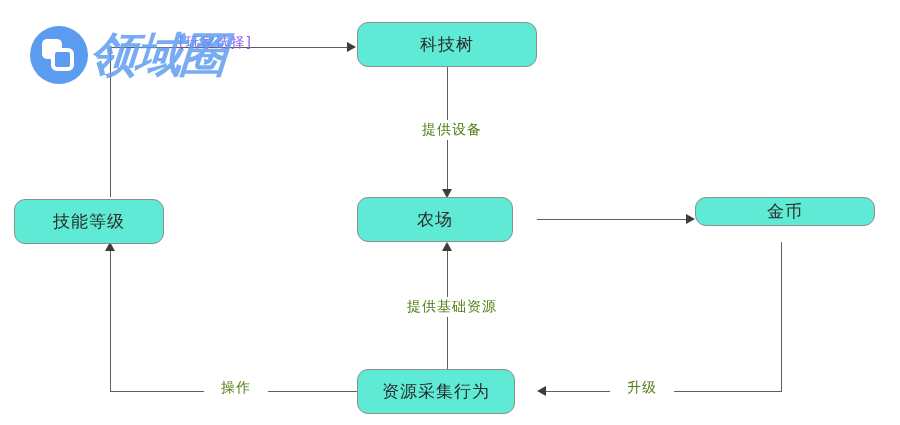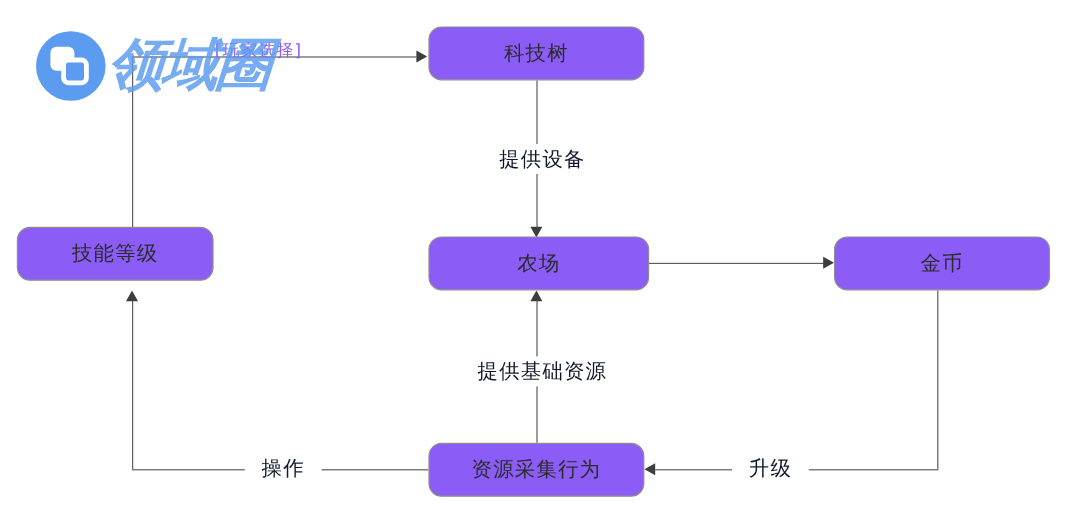--- a/index.html
+++ b/index.html
@@ -17,21 +17,21 @@
     background: #ffffff;
     overflow: hidden;
   }
 
   
   .node {
     position: absolute;
     box-sizing: border-box;
     border: 1px solid #8e8e8e;
     border-radius: 11px;
-    background: #8b5cf6;
+    background: #5eead4;
     display: flex;
     align-items: center;
     justify-content: center;
     color: #2b2b2b;
     font-size: 17px;
     letter-spacing: 1px;
     z-index: 4;
   }
 
   
@@ -68,22 +68,22 @@
   .arrow.up {
     border-left: 5px solid transparent;
     border-right: 5px solid transparent;
     border-bottom: 9px solid #3d3d3d;
   }
 
   
   .edge-label {
     position: absolute;
     background: #ffffff;
-    color: #0f172a;
-    font-size: 17px;
+    color: #4d7c0f;
+    font-size: 14px;
     letter-spacing: 1px;
     white-space: nowrap;
     padding: 1px 5px;
     z-index: 5;
     text-align: center;
   }
   .edge-label.bracket {
     font-size: 14px;
     background: transparent;
     color: #8b5cf6;
@@ -168,33 +168,33 @@
 
   <div class="edge v" style="left:781px; top:242px; height:149px;"></div>
   <div class="edge h" style="left:546px; top:391px; width:236px;"></div>
   <div class="arrow left" style="left:537px; top:386px;"></div>
   <div class="edge-label" style="left:610px; top:378px; width:54px;">升级</div>
 
   <div class="node" style="left:357px; top:22px; width:180px; height:45px;">
     <span>科技树</span>
   </div>
 
-  <div class="node" style="left:14px; top:189px; width:164px; height:45px;">
+  <div class="node" style="left:14px; top:199px; width:150px; height:45px;">
     <span>技能等级</span>
   </div>
 
-  <div class="node" style="left:357px; top:197px; width:184px; height:45px;">
+  <div class="node" style="left:357px; top:197px; width:156px; height:45px;">
     <span>农场</span>
   </div>
 
-  <div class="node" style="left:695px; top:197px; width:180px; height:45px;">
+  <div class="node" style="left:695px; top:197px; width:180px; height:29px;">
     <span>金币</span>
   </div>
 
-  <div class="node" style="left:357px; top:369px; width:180px; height:45px;text-align:right;">
+  <div class="node" style="left:357px; top:369px; width:158px; height:45px;text-align:right;">
     <span>资源采集行为</span>
   </div>
 
   <div id="watermark">
     <div id="wm-logo">
       <div class="sq-back"></div>
       <div class="sq-front"></div>
     </div>
     <div id="wm-text">领域圈</div>
   </div>

